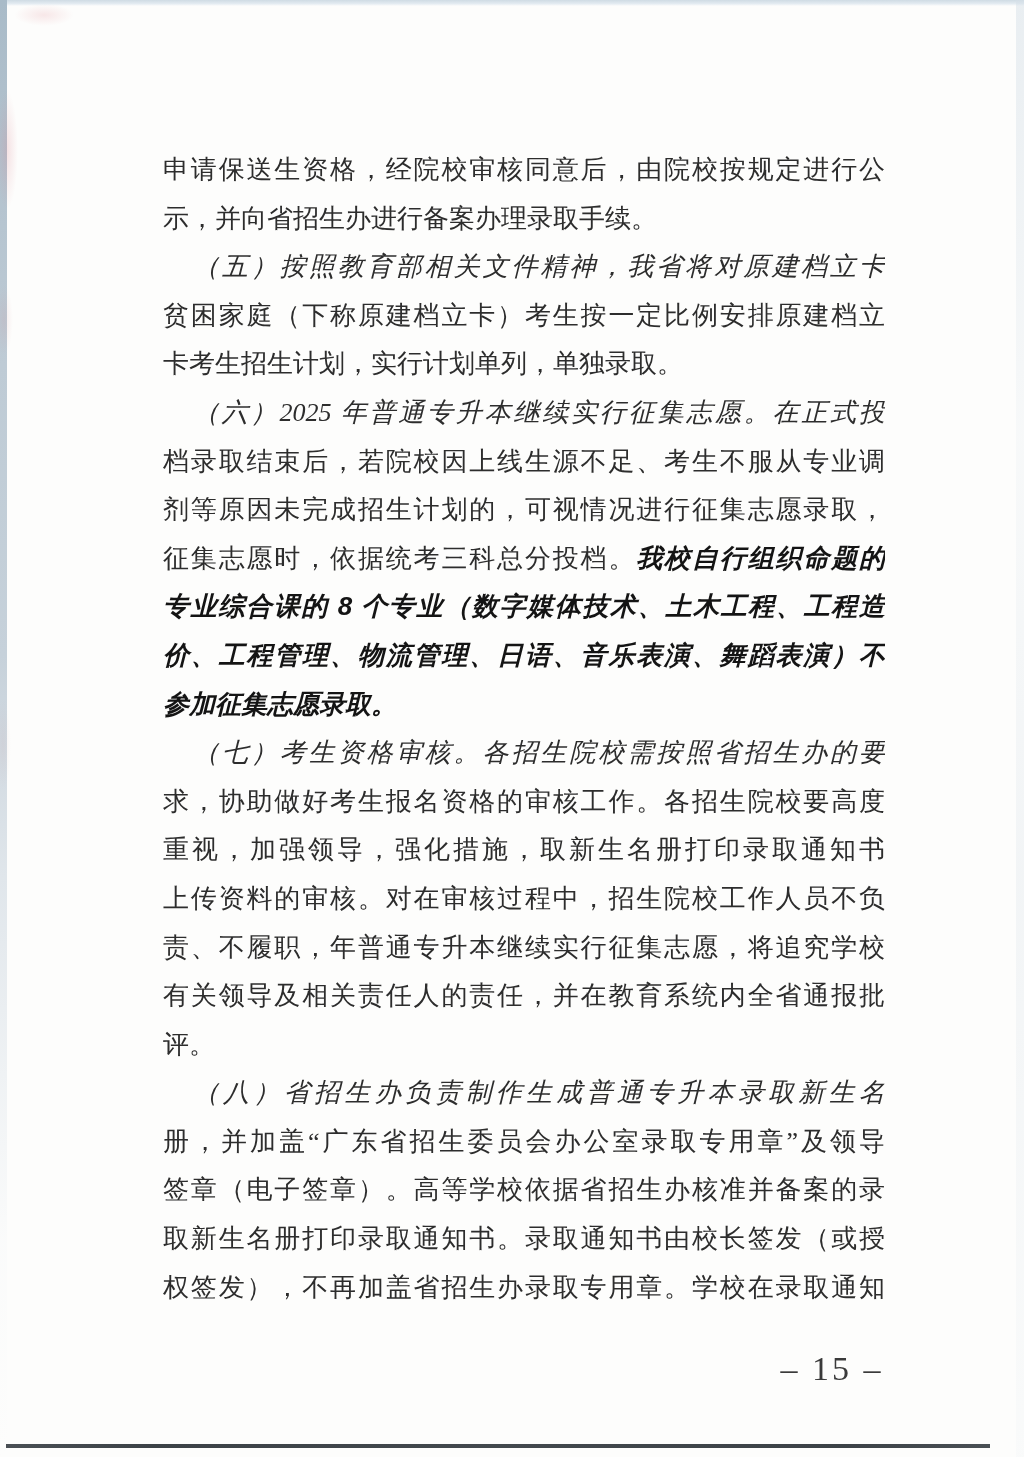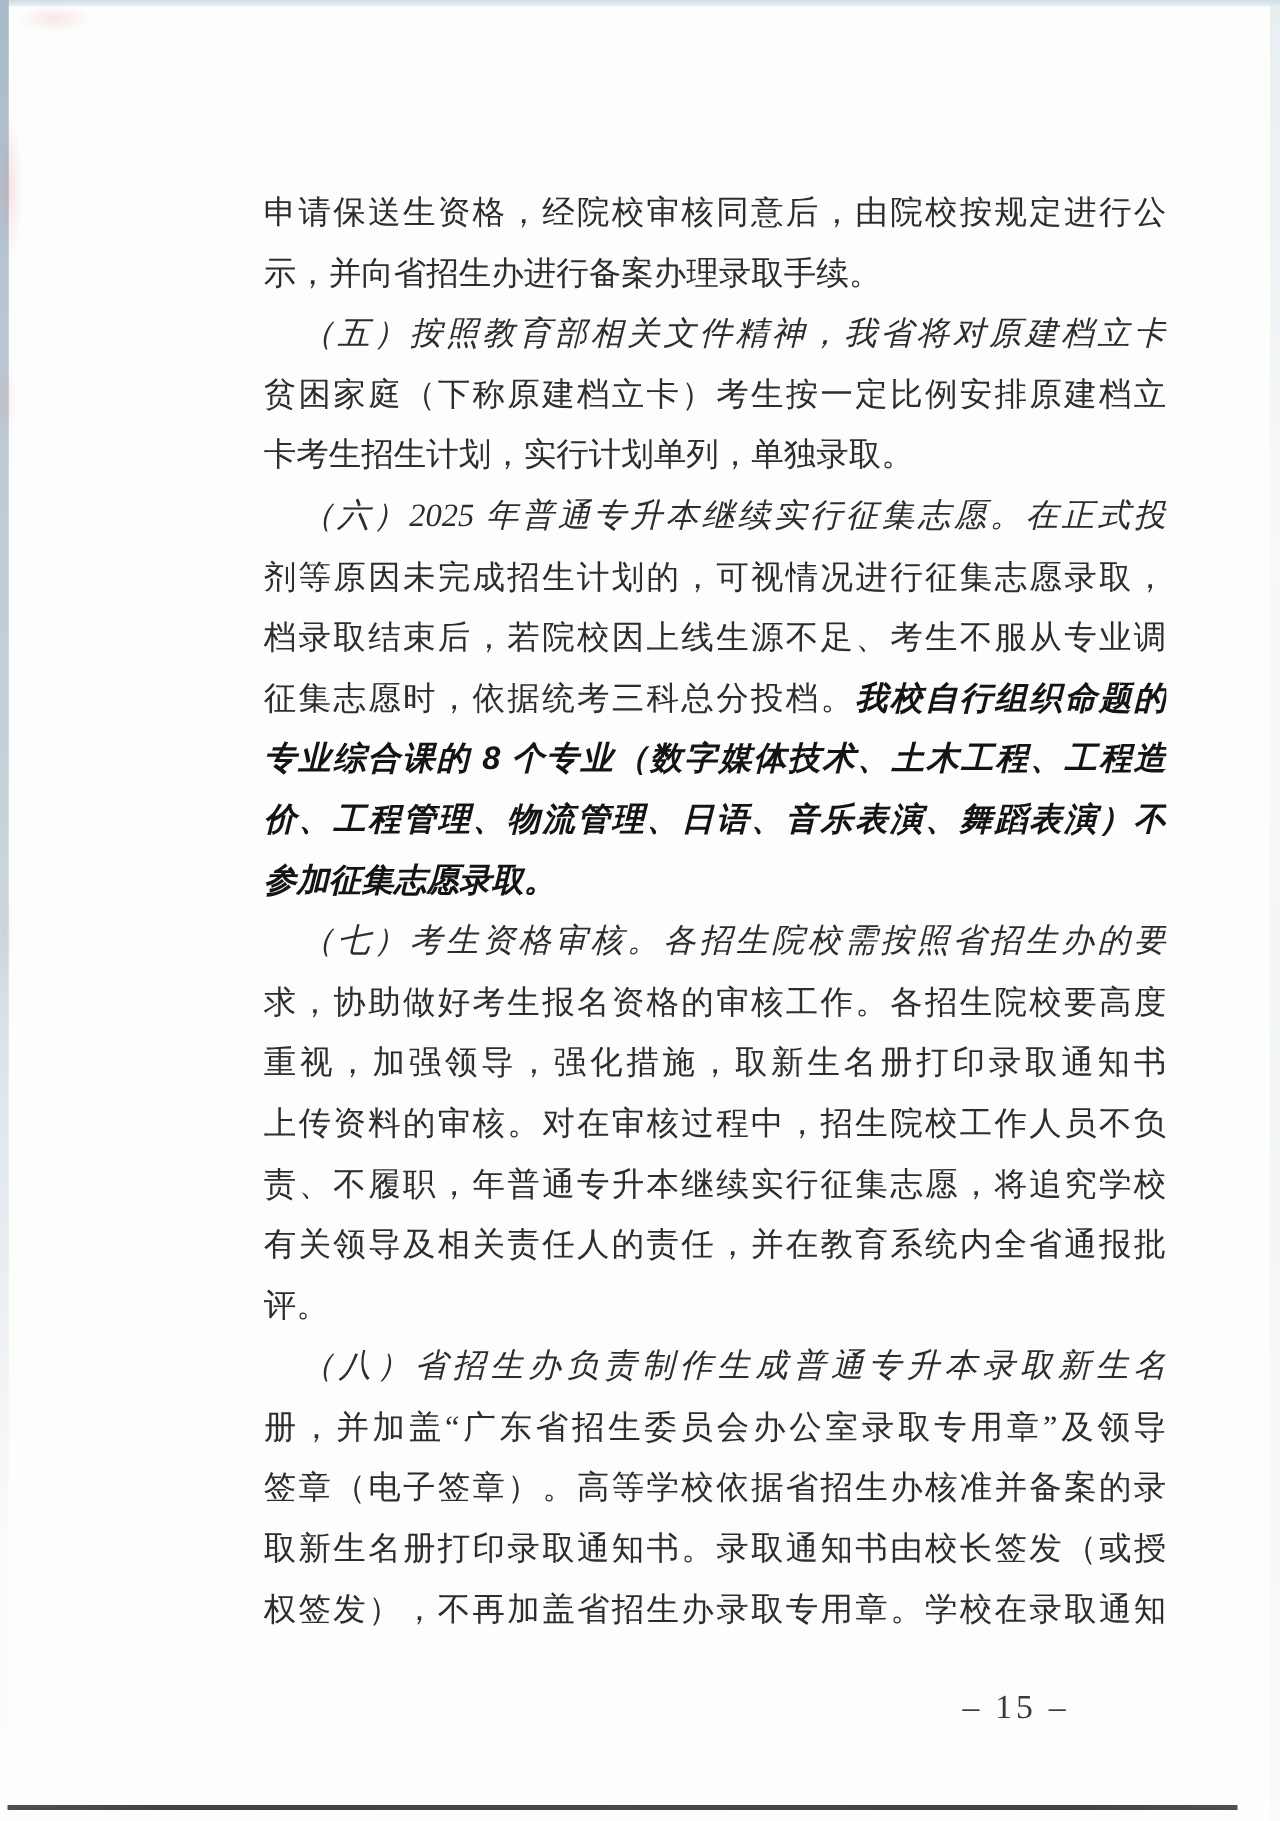--- a/index.html
+++ b/index.html
@@ -38,21 +38,20 @@
   .stain-4 { left: -5px; top: 700px; width: 16px; height: 90px;
     background: radial-gradient(ellipse at center, rgba(200,160,165,0.14), rgba(200,160,165,0) 70%); }
 
   
   .text-block {
     position: absolute;
     left: 163px;
     top: 145px;
     width: 722px;
     color: #2d2d2d;
-    margin-left: 48px;
   }
   .ln {
     height: 48.6px;
     line-height: 48.6px;
     font-size: 26px;
     text-align: justify;
     text-align-last: justify;
     text-justify: inter-character;
     white-space: normal;
     overflow: hidden;
@@ -67,22 +66,22 @@
     color: #141414;
     font-family: "Liberation Sans", sans-serif;
     font-style: italic;
   }
 
   .page-number {
     position: absolute;
     left: 770px;
     top: 1350px;
     width: 124px;
-    text-align: left;
-    font-size: 27px;
+    text-align: center;
+    font-size: 34px;
     letter-spacing: 3px;
     color: #3a3a3a;
     font-family: "Liberation Serif", serif;
   }
   .footer-rule {
     position: absolute;
     left: 6px;
     top: 1444px;
     width: 984px;
     height: 4px;
@@ -102,22 +101,22 @@
   <div class="stain stain-3"></div>
   <div class="stain stain-4"></div>
 
   <div class="text-block">
     <div class="ln"><span>申请保送生资格，经院校审核同意后，由院校按规定进行公</span><span class="b"></span></div>
     <div class="ln end"><span>示，并向省招生办进行备案办理录取手续。</span><span class="b"></span></div>
     <div class="ln ind"><span>（五）按照教育部相关文件精神，我省将对原建档立卡</span><span class="b"></span></div>
     <div class="ln"><span>贫困家庭（下称原建档立卡）考生按一定比例安排原建档立</span><span class="b"></span></div>
     <div class="ln end"><span>卡考生招生计划，实行计划单列，单独录取。</span><span class="b"></span></div>
     <div class="ln ind"><span>（六）2025 年普通专升本继续实行征集志愿。在正式投</span><span class="b"></span></div>
+    <div class="ln"><span>档录取结束后，若院校因上线生源不足、考生不服从专业调</span><span class="b"></span></div>
     <div class="ln"><span>剂等原因未完成招生计划的，可视情况进行征集志愿录取，</span><span class="b"></span></div>
-    <div class="ln"><span>档录取结束后，若院校因上线生源不足、考生不服从专业调</span><span class="b"></span></div>
     <div class="ln"><span>征集志愿时，依据统考三科总分投档。</span><span class="b">我校自行组织命题的</span></div>
     <div class="ln"><span></span><span class="b">专业综合课的 8 个专业（数字媒体技术、土木工程、工程造</span></div>
     <div class="ln"><span></span><span class="b">价、工程管理、物流管理、日语、音乐表演、舞蹈表演）不</span></div>
     <div class="ln end"><span></span><span class="b">参加征集志愿录取。</span></div>
     <div class="ln ind"><span>（七）考生资格审核。各招生院校需按照省招生办的要</span><span class="b"></span></div>
     <div class="ln"><span>求，协助做好考生报名资格的审核工作。各招生院校要高度</span><span class="b"></span></div>
     <div class="ln"><span>重视，加强领导，强化措施，取新生名册打印录取通知书</span><span class="b"></span></div>
     <div class="ln"><span>上传资料的审核。对在审核过程中，招生院校工作人员不负</span><span class="b"></span></div>
     <div class="ln"><span>责、不履职，年普通专升本继续实行征集志愿，将追究学校</span><span class="b"></span></div>
     <div class="ln"><span>有关领导及相关责任人的责任，并在教育系统内全省通报批</span><span class="b"></span></div>

